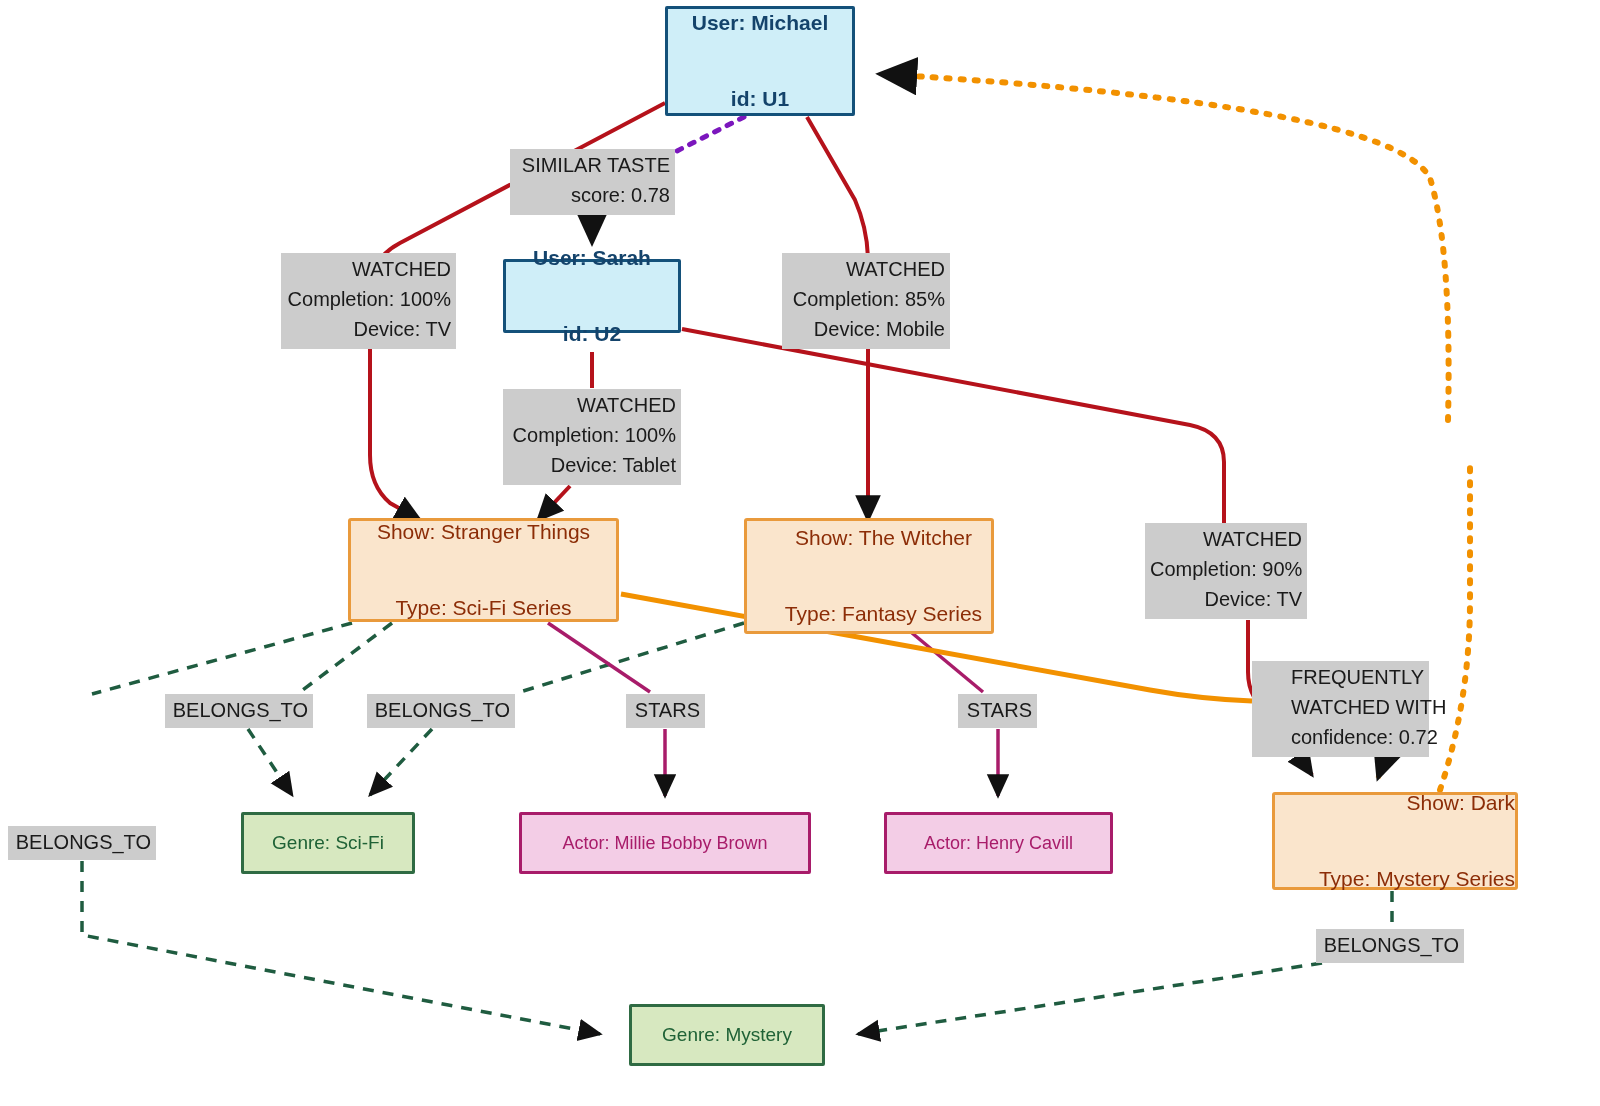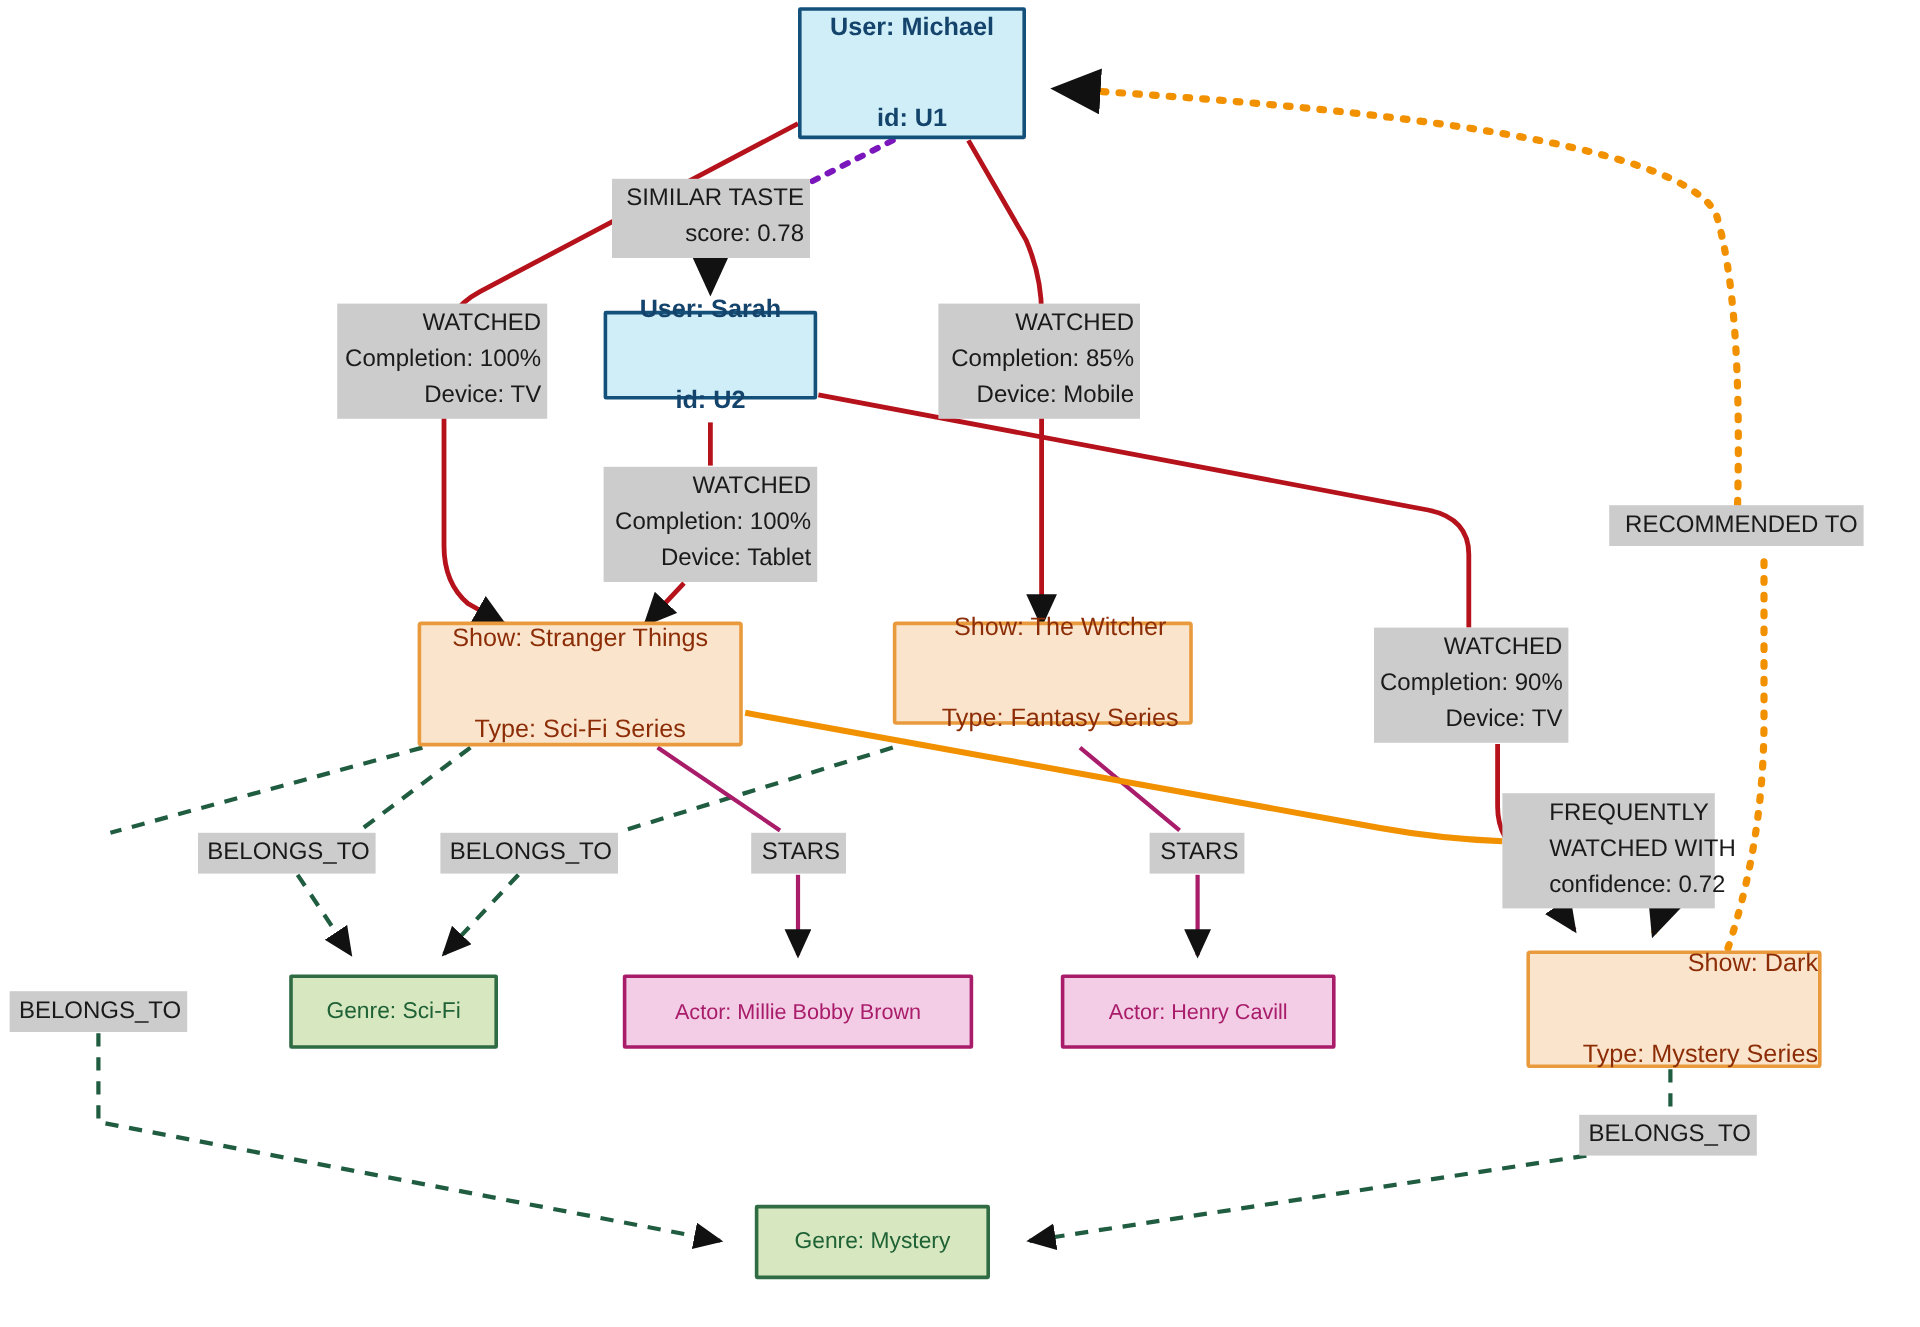--- a/index.html
+++ b/index.html
@@ -155,21 +155,21 @@
   <div class="node user" style="left:503px; top:259px; width:178px; height:74px;">
     <span class="line">User: Sarah</span>
     <span class="line">id: U2</span>
   </div>
 
   <div class="node show" style="left:348px; top:518px; width:271px; height:104px;">
     <span class="line">Show: Stranger Things</span>
     <span class="line">Type: Sci-Fi Series</span>
   </div>
 
-  <div class="node show" style="left:744px; top:518px; width:250px; height:86px;padding-left:29px;">
+  <div class="node show" style="left:744px; top:518px; width:250px; height:116px;padding-left:29px;">
     <span class="line">Show: The Witcher</span>
     <span class="line">Type: Fantasy Series</span>
   </div>
 
   <div class="node show" style="left:1272px; top:792px; width:246px; height:98px;align-items:flex-end;">
     <span class="line">Show: Dark</span>
     <span class="line">Type: Mystery Series</span>
   </div>
 
   <div class="node genre" style="left:241px; top:812px; width:174px; height:62px;">
@@ -210,23 +210,20 @@
     <span class="line">Completion: 100%</span>
     <span class="line">Device: Tablet</span>
   </div>
 
   <div class="edge-label" style="left:1145px; top:523px; width:162px; height:96px;">
     <span class="line">WATCHED</span>
     <span class="line">Completion: 90%</span>
     <span class="line">Device: TV</span>
   </div>
 
-  <div class="edge-label" style="left:1341px; top:421px; width:212px; height:34px;">
-    <span class="line">RECOMMENDED TO</span>
-  </div>
 
   <div class="edge-label" style="left:1252px; top:661px; width:177px; height:96px;padding-left:39px;">
     <span class="line">FREQUENTLY</span>
     <span class="line">WATCHED WITH</span>
     <span class="line">confidence: 0.72</span>
   </div>
 
   <div class="edge-label" style="left:165px; top:694px; width:148px; height:34px;">
     <span class="line">BELONGS_TO</span>
   </div>

